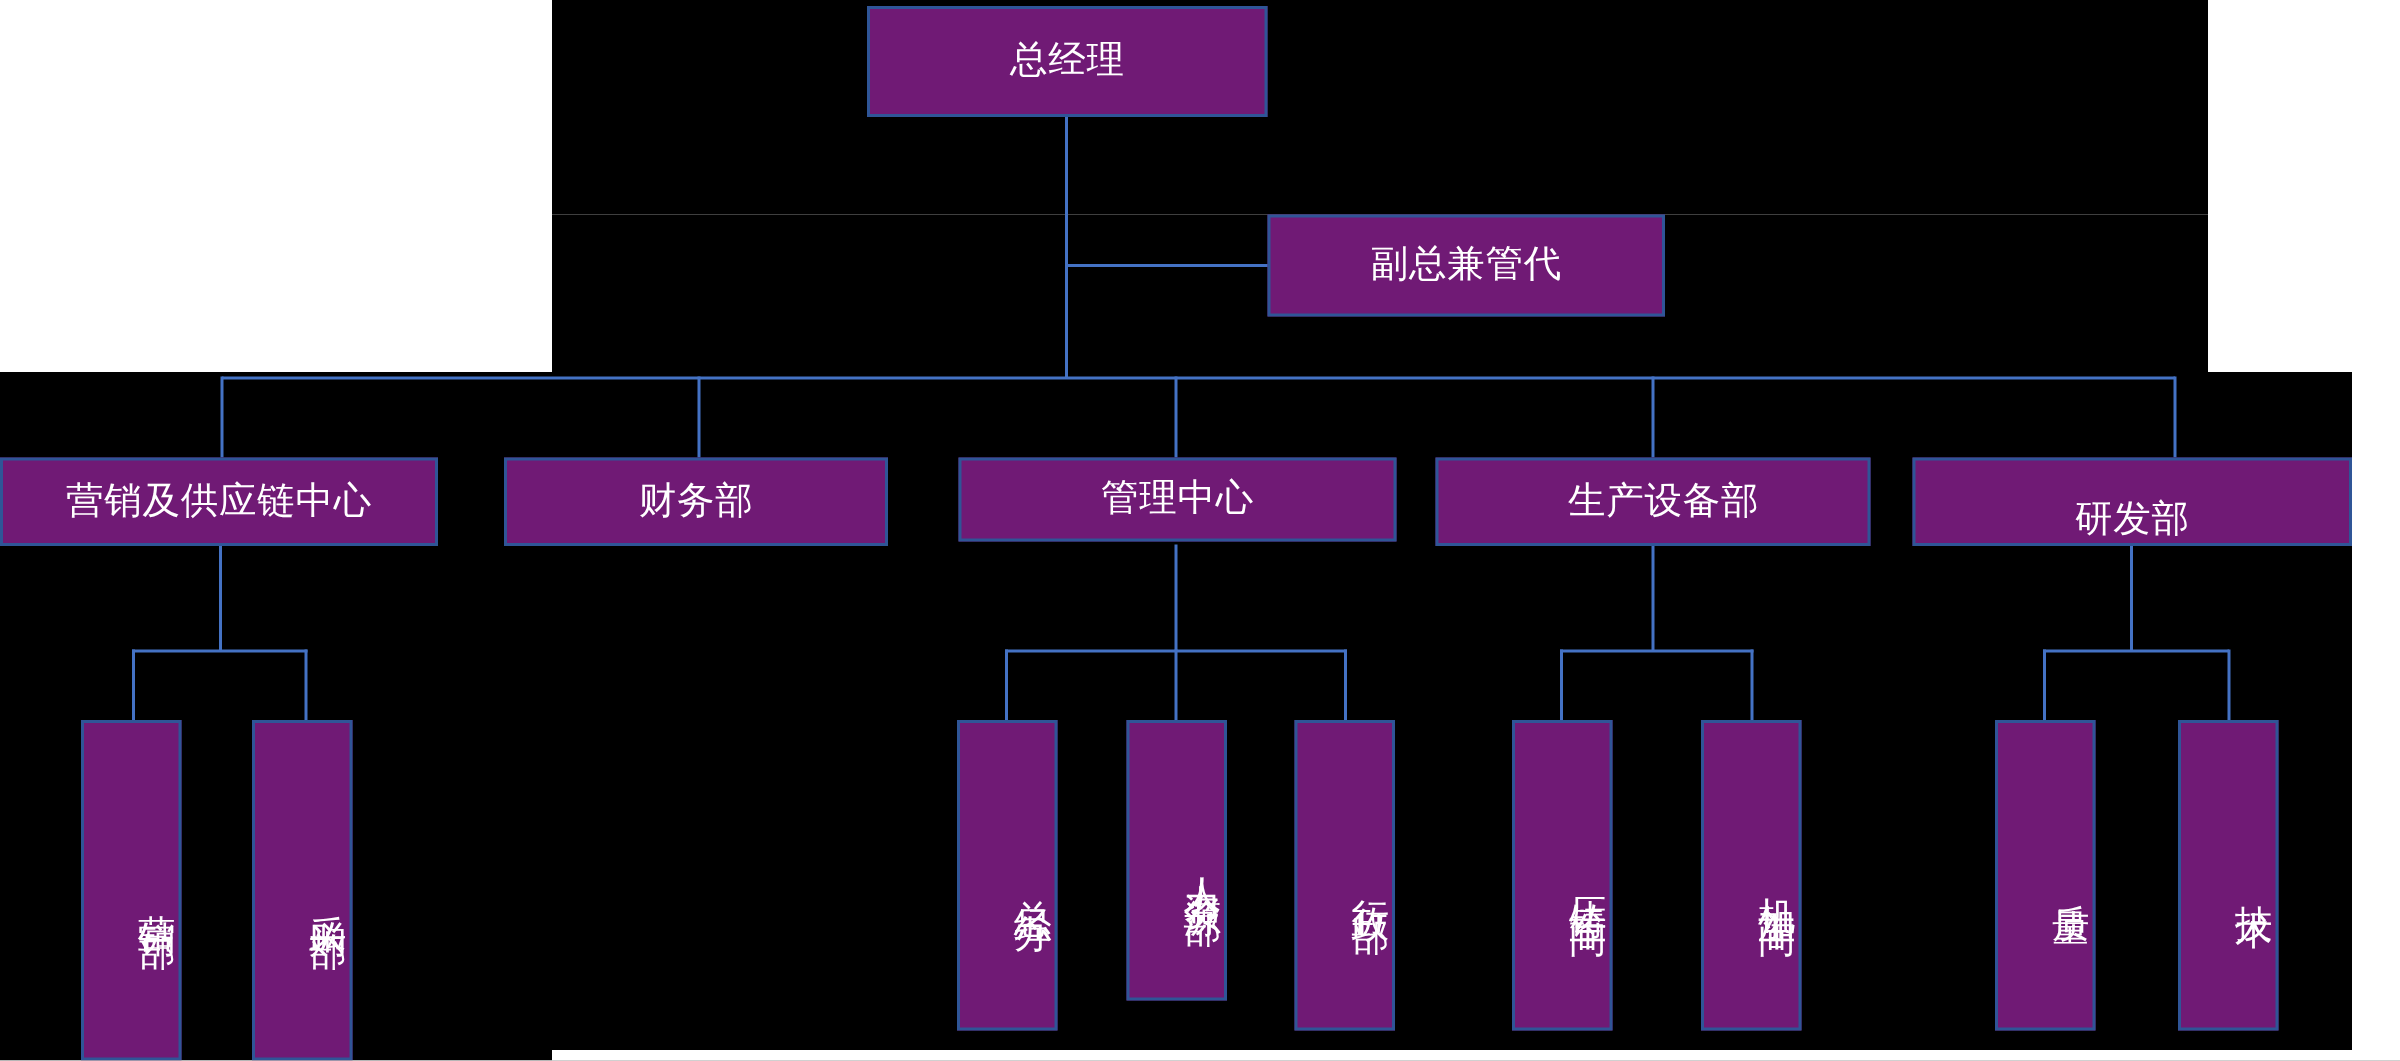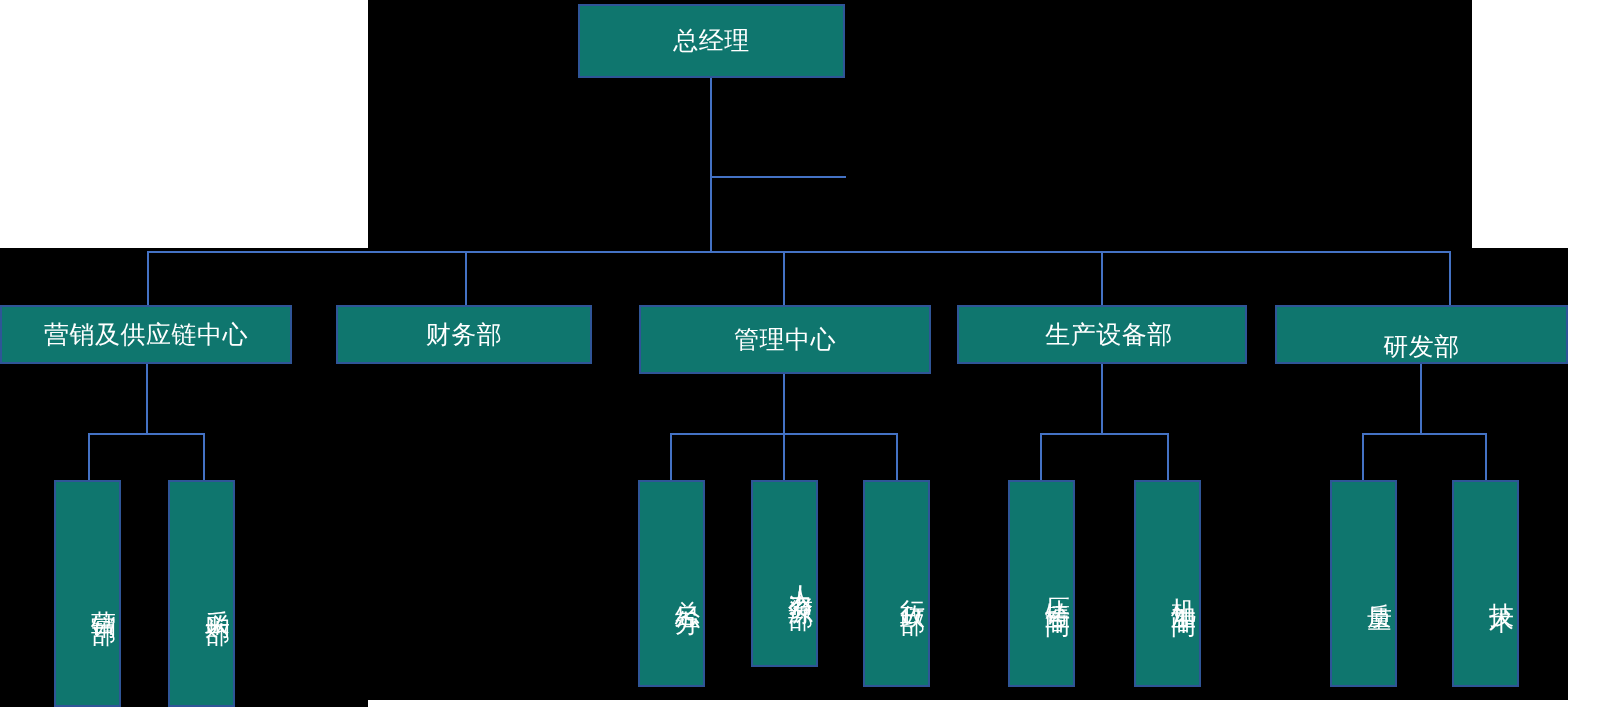--- a/index.html
+++ b/index.html
@@ -26,21 +26,21 @@
   .conn {
     position: absolute;
     background: #4472C4;
   }
   .conn.h { height: 2px; }
   .conn.v { width: 2px; }
 
   
   .node {
     position: absolute;
-    background: #0f766e;
+    background: #701a75;
     border: 2px solid #2F5597;
     box-sizing: border-box;
     color: #ffffff;
     display: flex;
     align-items: center;
     justify-content: center;
     text-align: center;
     line-height: 1.25;
     letter-spacing: 0.5px;
   }
@@ -101,30 +101,33 @@
 
   <div class="conn v" style="left:1420px; top:363px; height:71px;"></div>
   <div class="conn h" style="left:1362px; top:433px; width:124px;"></div>
   <div class="conn v" style="left:1362px; top:433px; height:47px;"></div>
   <div class="conn v" style="left:1485px; top:433px; height:47px;"></div>
 
   <div class="node horiz" style="left:578px; top:4px; width:267px; height:74px;">
     <span class="lbl">总经理</span>
   </div>
 
+  <div class="node horiz" style="left:845px; top:143px; width:265px; height:68px;">
+    <span class="lbl">副总兼管代</span>
+  </div>
 
   <div class="node horiz" style="left:0px; top:305px; width:292px; height:59px;">
     <span class="lbl">营销及供应链中心</span>
   </div>
 
   <div class="node horiz" style="left:336px; top:305px; width:256px; height:59px;">
     <span class="lbl">财务部</span>
   </div>
 
-  <div class="node horiz" style="left:639px; top:305px; width:292px; height:69px;">
+  <div class="node horiz" style="left:639px; top:305px; width:292px; height:56px;">
     <span class="lbl">管理中心</span>
   </div>
 
   <div class="node horiz" style="left:957px; top:305px; width:290px; height:59px;padding-left:14px;">
     <span class="lbl">生产设备部</span>
   </div>
 
   <div class="node horiz" style="left:1275px; top:305px; width:293px; height:59px;align-items:flex-end;">
     <span class="lbl">研发部</span>
   </div>

